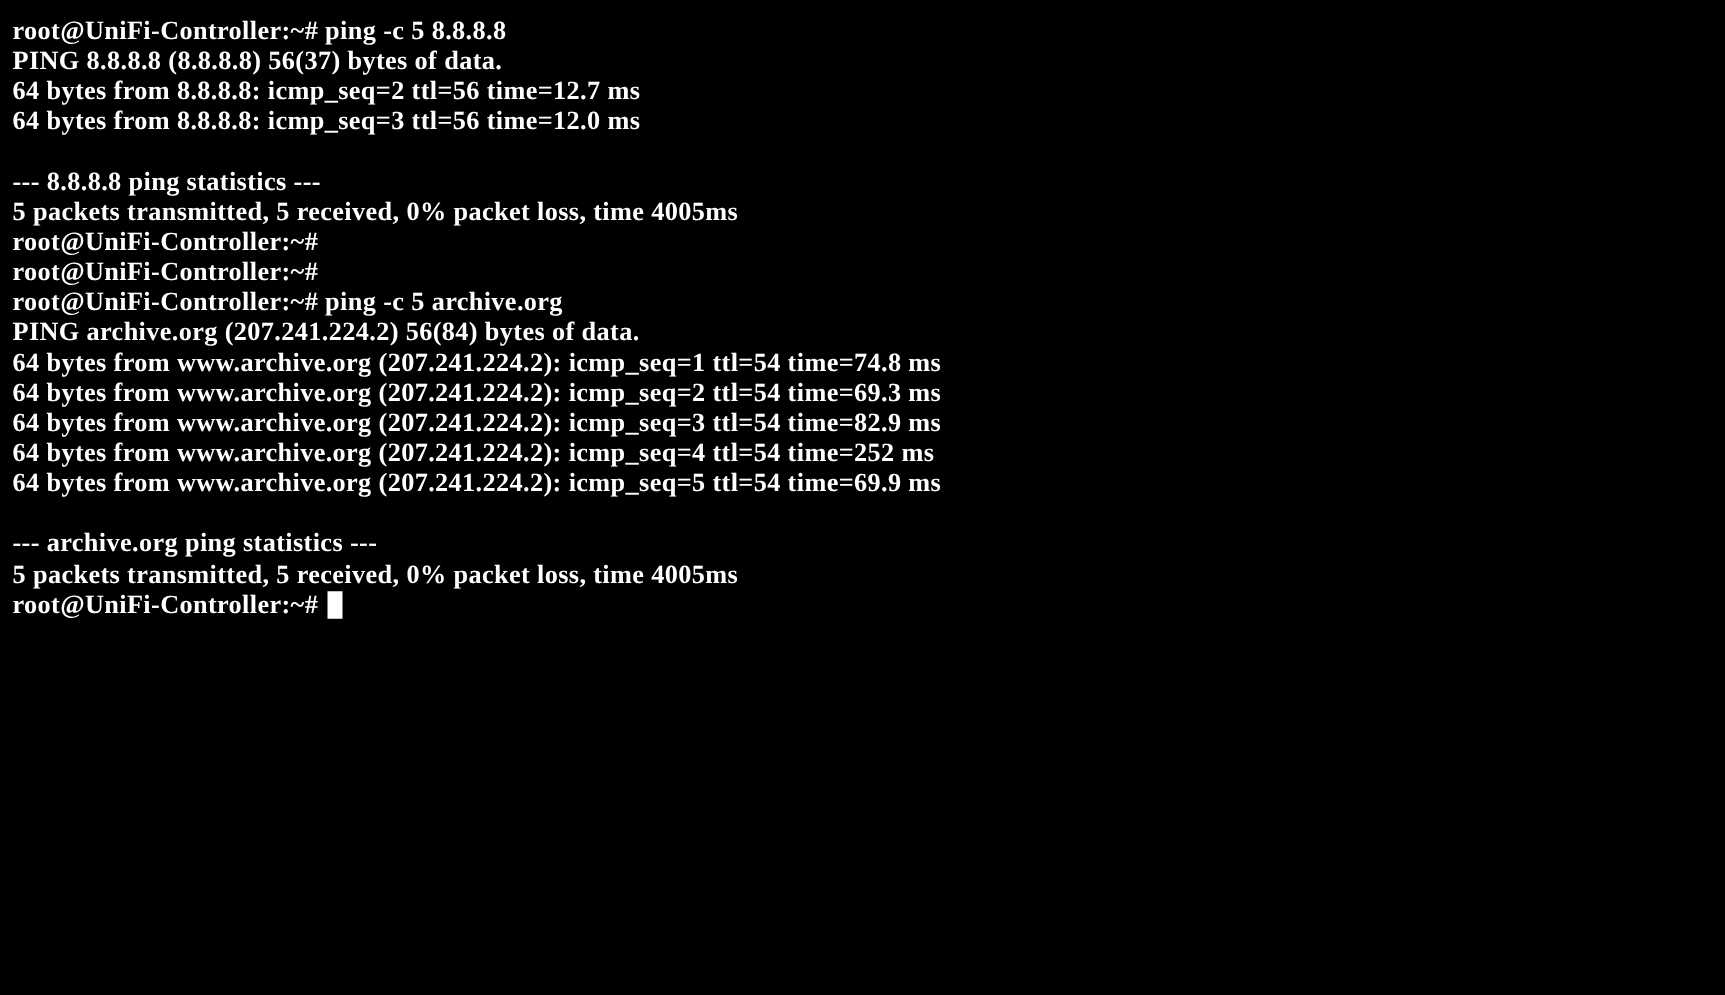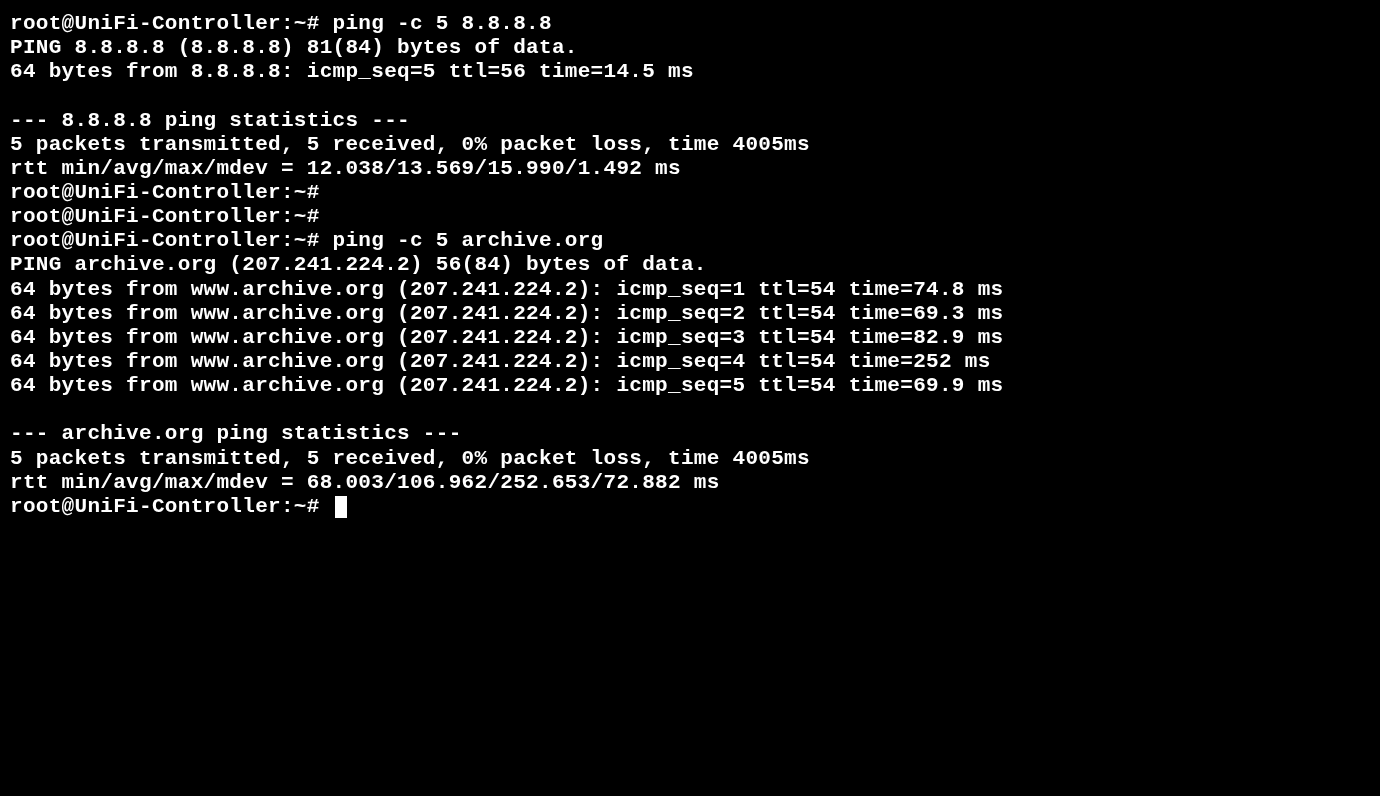--- a/index.html
+++ b/index.html
@@ -1,18 +1,19 @@
 <!DOCTYPE html>
 <html><head>
   <meta charset="utf-8">
   <style>
     * {
       margin: 0;
       padding: 0;
       box-sizing: border-box;
+      font-family: Liberation Serif, serif;
     }
     body {
       background: #000;
       color: #fff;
       font-family: 'Courier New', Courier, monospace;
       font-size: 21px;
       font-weight: bold;
       line-height: 1.15;
       padding: 12px 10px;
       width: 1380px;
@@ -33,33 +34,32 @@
     }
     .blank {
       height: 1.15em;
     }
   </style>
 </head>
 <body>
 
 <div>
   <div class="line"><span>root@UniFi-Controller:~# </span><span>ping -c 5 8.8.8.8</span></div>
-  <div class="line">PING 8.8.8.8 (8.8.8.8) 81(84) bytes of data.</div>
-  <div class="line">64 bytes from 8.8.8.8: icmp_seq=5 ttl=56 time=14.5 ms</div>
+  <div class="line">PING 8.8.8.8 (8.8.8.8) 56(37) bytes of data.</div>
+  <div class="line">64 bytes from 8.8.8.8: icmp_seq=2 ttl=56 time=12.7 ms</div>
+  <div class="line">64 bytes from 8.8.8.8: icmp_seq=3 ttl=56 time=12.0 ms</div>
   <div class="blank"></div>
   <div class="line">--- 8.8.8.8 ping statistics ---</div>
   <div class="line">5 packets transmitted, 5 received, 0% packet loss, time 4005ms</div>
-  <div class="line">rtt min/avg/max/mdev = 12.038/13.569/15.990/1.492 ms</div>
   <div class="line">root@UniFi-Controller:~# </div>
   <div class="line">root@UniFi-Controller:~# </div>
   <div class="line"><span>root@UniFi-Controller:~# </span><span>ping -c 5 archive.org</span></div>
   <div class="line">PING archive.org (207.241.224.2) 56(84) bytes of data.</div>
   <div class="line">64 bytes from www.archive.org (207.241.224.2): icmp_seq=1 ttl=54 time=74.8 ms</div>
   <div class="line">64 bytes from www.archive.org (207.241.224.2): icmp_seq=2 ttl=54 time=69.3 ms</div>
   <div class="line">64 bytes from www.archive.org (207.241.224.2): icmp_seq=3 ttl=54 time=82.9 ms</div>
   <div class="line">64 bytes from www.archive.org (207.241.224.2): icmp_seq=4 ttl=54 time=252 ms</div>
   <div class="line">64 bytes from www.archive.org (207.241.224.2): icmp_seq=5 ttl=54 time=69.9 ms</div>
   <div class="blank"></div>
   <div class="line">--- archive.org ping statistics ---</div>
   <div class="line">5 packets transmitted, 5 received, 0% packet loss, time 4005ms</div>
-  <div class="line">rtt min/avg/max/mdev = 68.003/106.962/252.653/72.882 ms</div>
   <div class="line"><span>root@UniFi-Controller:~# </span><span class="cursor"></span></div>
 </div>
 
 </body></html>

